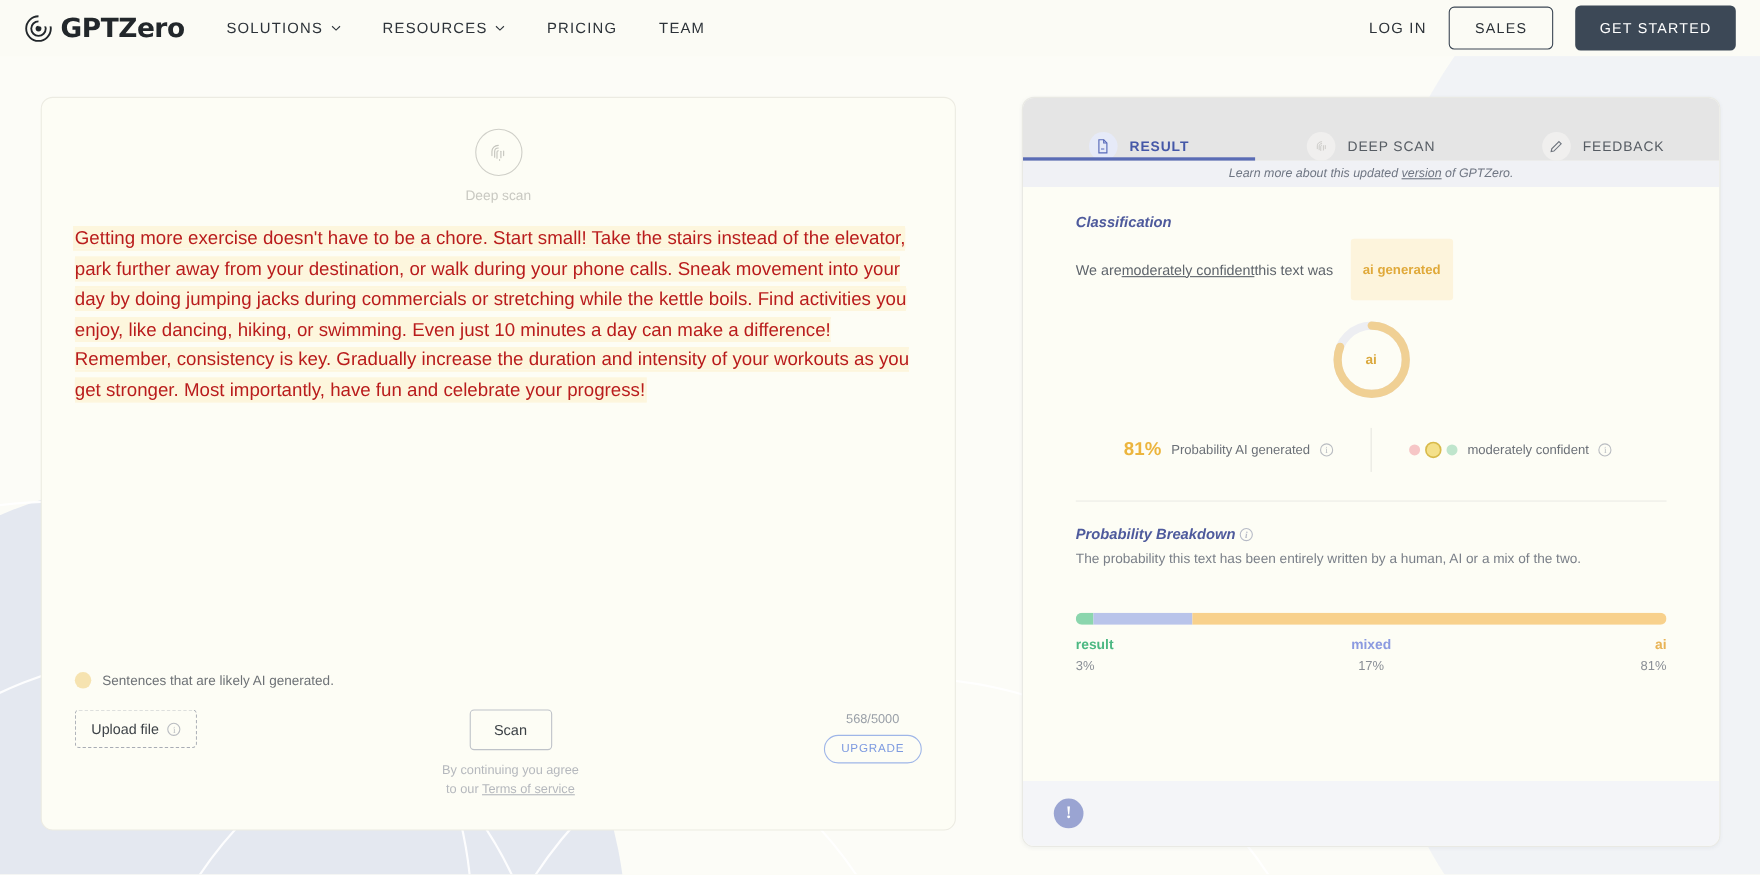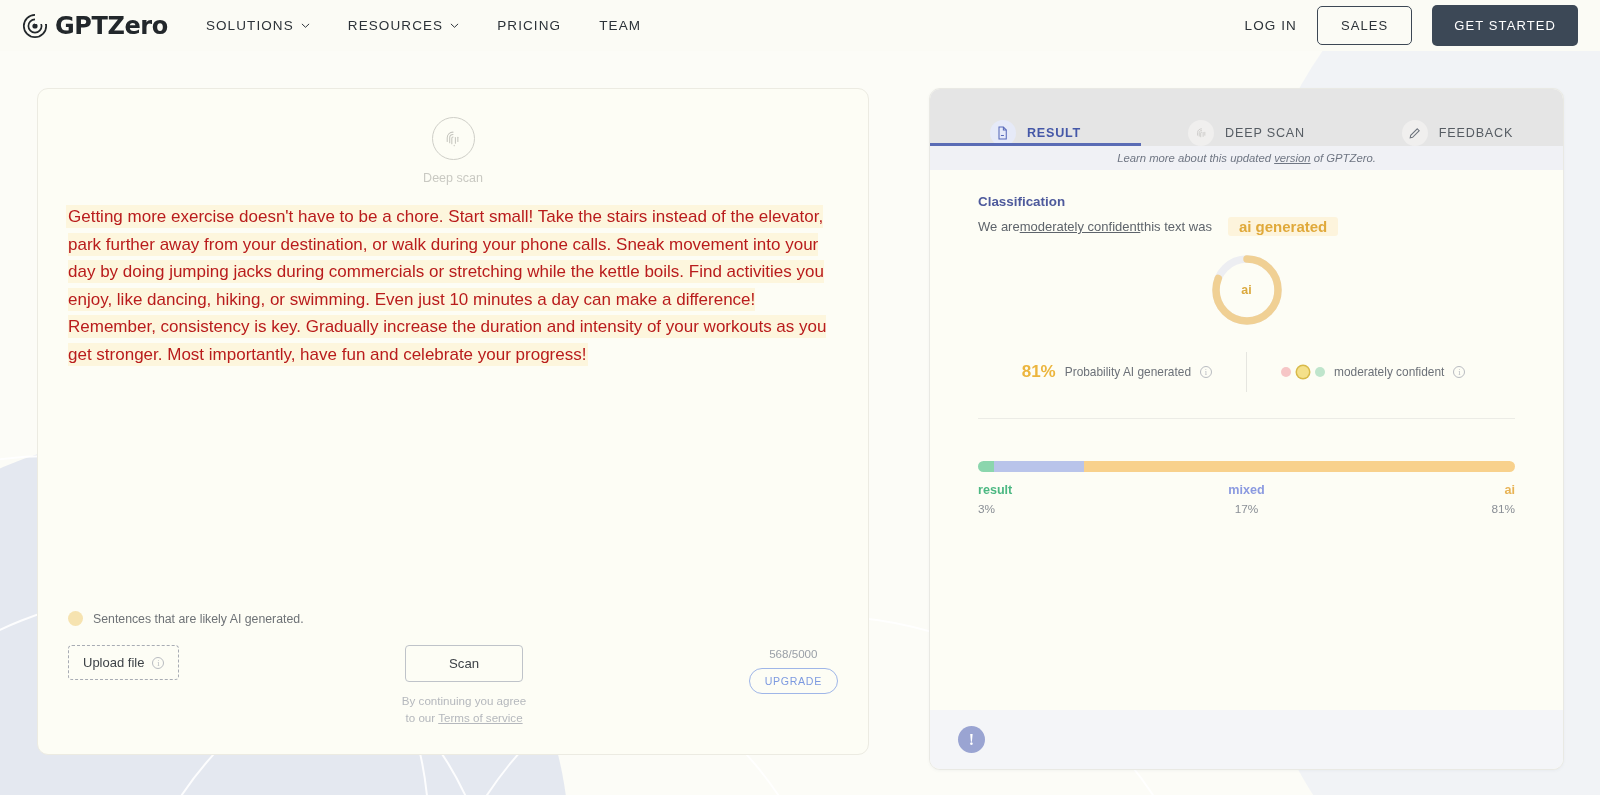--- a/index.html
+++ b/index.html
@@ -85,21 +85,21 @@
     display:flex; align-items:center; gap:8px; cursor:pointer; background:transparent;
   }
   .upload-text { font-size:13px; color:#3d4247; }
   .info-i {
     width:12px; height:12px; border:1px solid #b9bcc1; border-radius:50%;
     font-size:8.5px; line-height:11px; text-align:center; color:#b9bcc1; display:inline-block;
     font-family:"Liberation Serif", serif;
   }
   .scan-col { margin:0 auto; display:flex; flex-direction:column; align-items:center; }
   .btn-scan {
-    width:118px; padding:10px 0; border:1.3px solid #bfc3c9; border-radius:4px;
+    width:75px; padding:10px 0; border:1.3px solid #bfc3c9; border-radius:4px;
     background:transparent; color:#3d4247; font-size:13.2px; cursor:pointer;
     font-family:"Liberation Sans", sans-serif;
   }
   .terms { margin-top:11px; font-size:11.6px; color:#b5b8bd; text-align:center; line-height:1.42; }
   .terms u { text-decoration:underline; }
   .quota-col { display:flex; flex-direction:column; align-items:center; gap:8px; padding-top:2px; }
   .quota { font-size:11.6px; color:#9aa0a8; }
   .btn-upgrade {
     border:1.2px solid #9fb6e8; border-radius:15px; background:transparent;
     color:#7d9ae0; font-size:10.6px; letter-spacing:.7px; padding:6px 15px; cursor:pointer;
@@ -126,27 +126,27 @@
   .tab.active::after {
     content:""; position:absolute; left:0; right:0; bottom:0; height:3px; background:#5a6cb5;
   }
   .learn-bar {
     background:#f0f1f5; text-align:center; padding:6px 0;
     font-size:11.3px; font-style:italic; color:#6f7683;
   }
   .learn-bar u { text-decoration:underline; }
 
   .sect { padding:24px 48px 0 48px; }
-  .sect-title { font-size:13.4px; font-weight:bold; color:#4e5a9c; }
+  .sect-title { font-size:13.4px; font-weight:bold; color:#4e5a9c;font-style:italic; }
   .sect-title .info-i { border-color:#b6bac6; color:#b6bac6; vertical-align:middle; margin-left:4px; }
   .class-line { margin-top:8px; display:flex; align-items:center; gap:0; font-size:13px; color:#5e646b; }
   .class-line u { text-decoration:underline; }
   .badge-ai {
     margin-left:16px; background:#fdf4dc; color:#e0a93a; font-weight:bold;
-    font-size:15px; padding:1px 11px; border-radius:3px;
+    font-size:12px; padding:21px 11px; border-radius:3px;
   }
 
   .donut-wrap { display:flex; justify-content:center; margin-top:16px; }
   .donut { position:relative; width:76px; height:76px; }
   .donut-label {
     position:absolute; inset:0; display:flex; align-items:center; justify-content:center;
     font-size:12.4px; font-weight:bold; color:#dba93e;
   }
 
   .stats-row { display:flex; align-items:center; margin-top:24px; padding:0 20px; }
@@ -351,20 +351,24 @@
             <span class="dot" id="dot2" style="background: rgb(191, 229, 204);"></span>
           </span>
           <span class="stat-txt">moderately confident</span>
           <span class="info-i">i</span>
         </div>
       </div>
 
       <div class="hr"></div>
     </div>
 
+    <div class="sect" style="padding-top:22px;">
+      <div class="sect-title"><span>Probability Breakdown</span><span class="info-i">i</span></div>
+      <div class="sect-sub">The probability this text has been entirely written by a human, AI or a mix of the two.</div>
+    </div>
 
     <div class="breakdown">
       <div class="bar" id="stack-bar">
           <div class="bar-seg" style="width: 3%; background: rgb(139, 214, 173);"></div>
           <div class="bar-seg" style="width: 17%; background: rgb(185, 196, 234);"></div>
           <div class="bar-seg" style="width: 81%; background: rgb(248, 209, 140);"></div>
         </div>
       <div class="bar-labels" id="bar-labels">
           <div class="bl">
             <div class="bl-name" style="color: rgb(76, 184, 130);">result</div>

